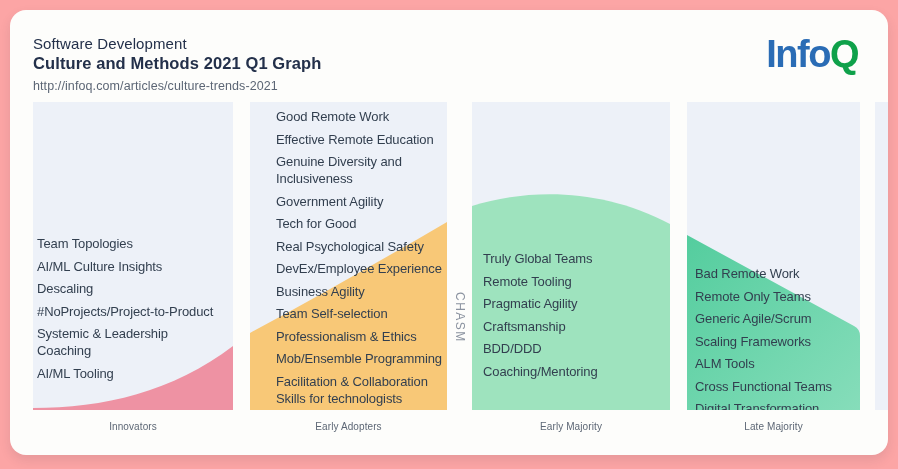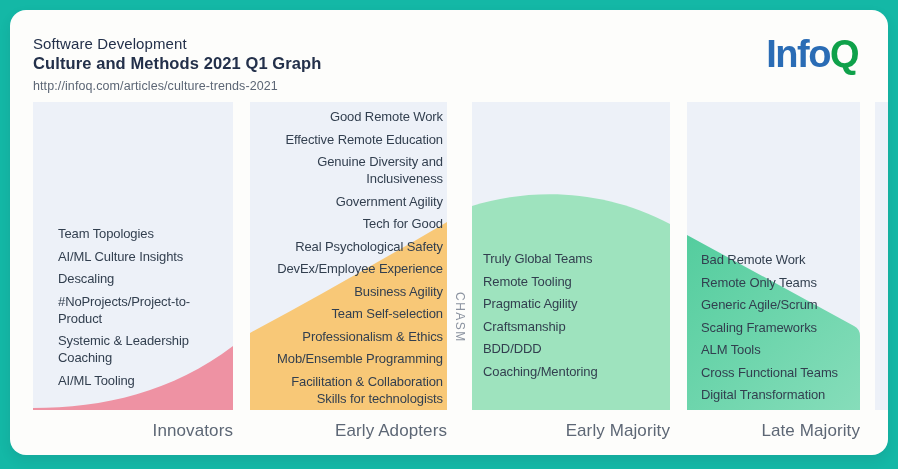--- a/index.html
+++ b/index.html
@@ -1,18 +1,18 @@
 <!DOCTYPE html>
 <html><head>
 <meta charset="utf-8">
 <style>
   * { margin:0; padding:0; box-sizing:border-box; }
   html,body { width:898px; height:469px; overflow:hidden;
               font-family:"Liberation Sans", sans-serif; background:#f3f5f6; }
-  .stage { position:relative; width:898px; height:469px; background:#14b8a6; }
+  .stage { position:relative; width:898px; height:469px; background:#fca5a5; }
   .card { position:absolute; left:10px; top:10px; right:10px; bottom:14px;
           background:#fdfdfb; border-radius:16px;
           box-shadow:0 5px 12px rgba(30,40,60,.10); }
 
   
   .title-block { position:absolute; left:23px; top:24px; color:#23304a; }
   .title-1 { font-size:15px; font-weight:500; letter-spacing:.1px; line-height:19px; }
   .title-2 { font-size:16.5px; font-weight:700; letter-spacing:.1px; line-height:20px; }
   .url { margin-top:6px; font-size:12.5px; color:#5c6675; letter-spacing:.1px; }
   .logo { position:absolute; top:24px; right:30px; font-size:38px; font-weight:700;
@@ -23,36 +23,36 @@
   
   .panel { position:absolute; top:92px; height:308px; background:#edf1f8; overflow:hidden; }
   #panel-1 { left:23px;  width:200px; }
   #panel-2 { left:240px; width:197px; }
   #panel-3 { left:462px; width:198px; }
   #panel-4 { left:677px; width:173px; }
   #panel-5 { left:865px; width:13px;  }
   .curve { position:absolute; left:0; top:0; width:100%; height:100%; display:block; }
 
   .items { position:absolute; left:0; right:0; padding:0 4px 0 11px; }
-  #panel-1 .items { top:123px; padding-left:25px; }
-  #panel-2 .items { top:6px;   padding-left:8px;text-align:right; }
+  #panel-1 .items { top:133px; padding-left:4px; }
+  #panel-2 .items { top:6px;   padding-left:26px; }
   #panel-3 .items { top:148px; }
-  #panel-4 .items { top:149px; padding-left:14px; }
+  #panel-4 .items { top:163px; padding-left:8px; }
   .item { font-size:13px; line-height:17px; margin-bottom:5.5px; color:#323f4f;
           letter-spacing:-0.1px; white-space:pre-line; position:relative; z-index:2; }
 
   
   .chasm { position:absolute; left:437px; top:262px; width:25px; height:90px;
            display:flex; align-items:center; justify-content:center;
            writing-mode:vertical-rl; text-orientation:mixed;
            font-size:12px; letter-spacing:1.5px; color:#8b93a0; }
 
   
-  .col-label { position:absolute; top:411px; height:18px; text-align:right;
-               font-size:17px; color:#5d6775; letter-spacing:.1px; }
+  .col-label { position:absolute; top:411px; height:18px; text-align:center;
+               font-size:10px; color:#5d6775; letter-spacing:.1px; }
   #label-1 { left:23px;  width:200px; }
   #label-2 { left:240px; width:197px; }
   #label-3 { left:462px; width:198px; }
   #label-4 { left:677px; width:173px; }
 </style>
 </head>
 <body>
 
 <div class="stage">
   <div class="card">

